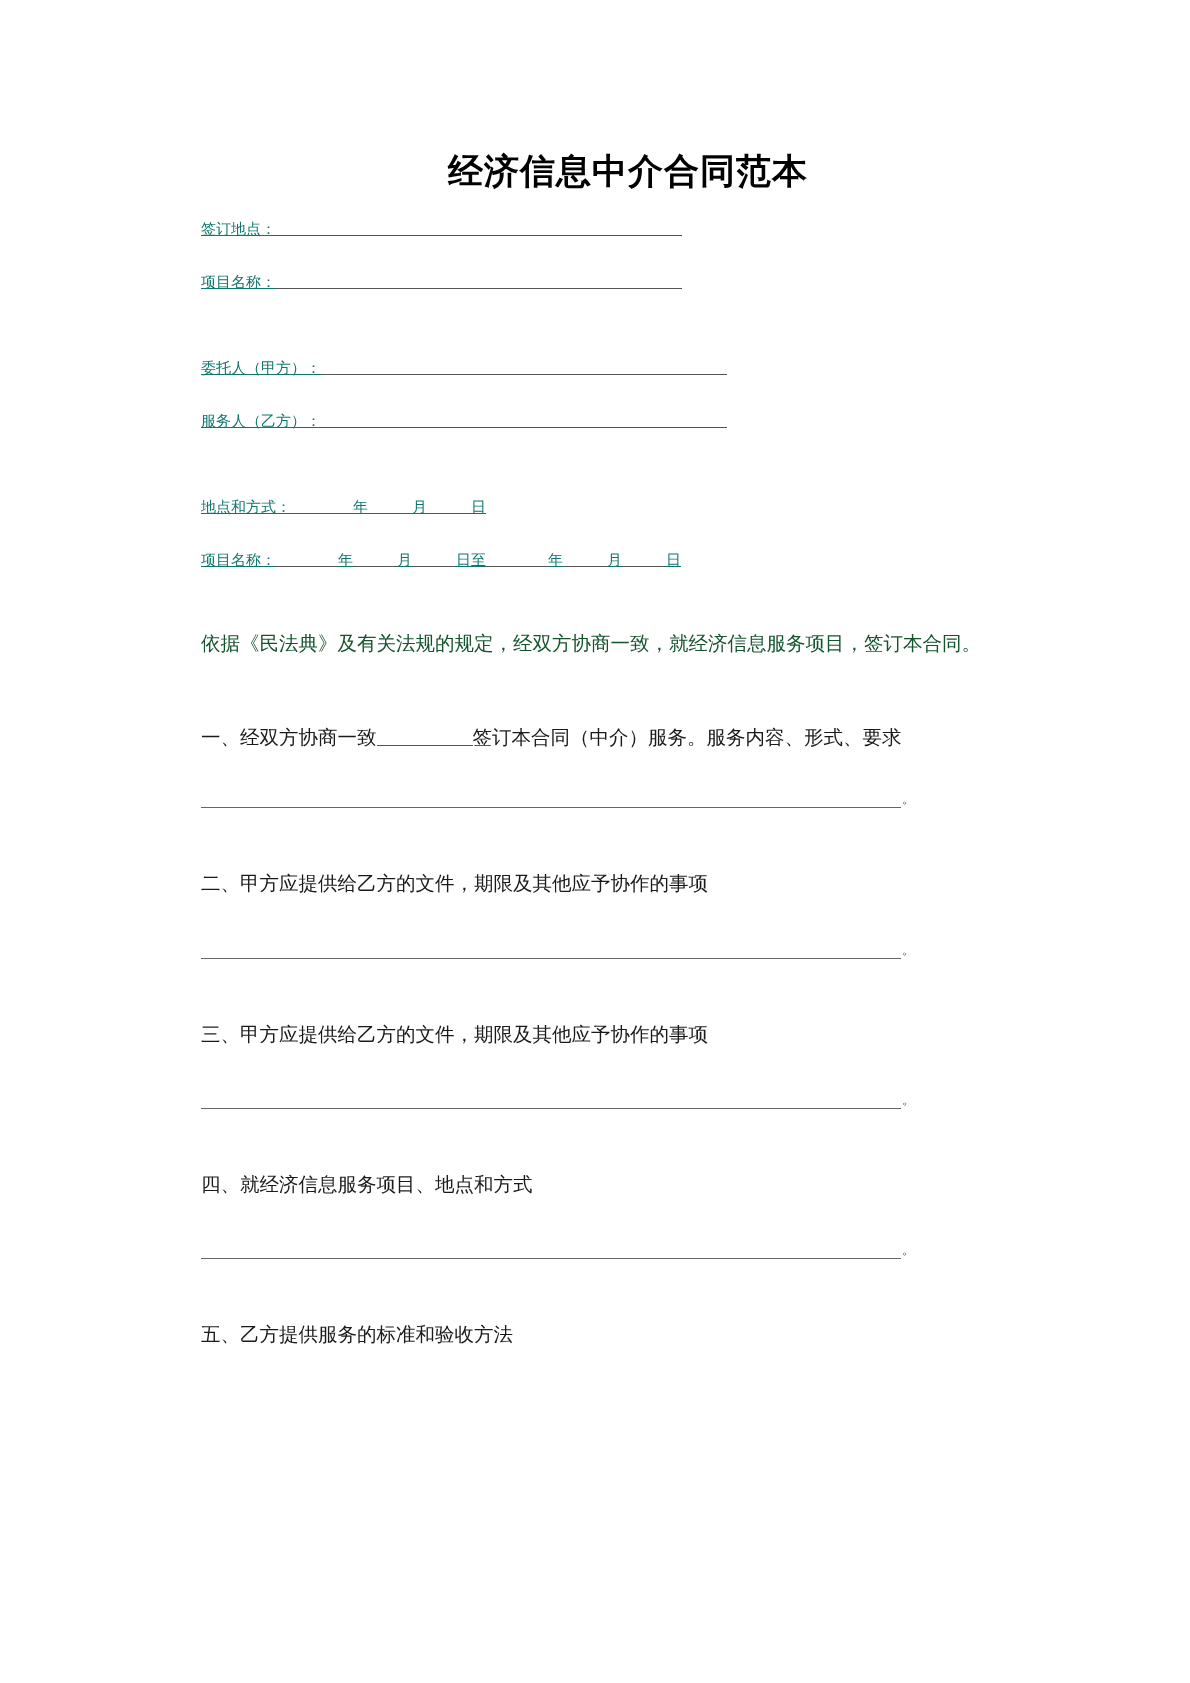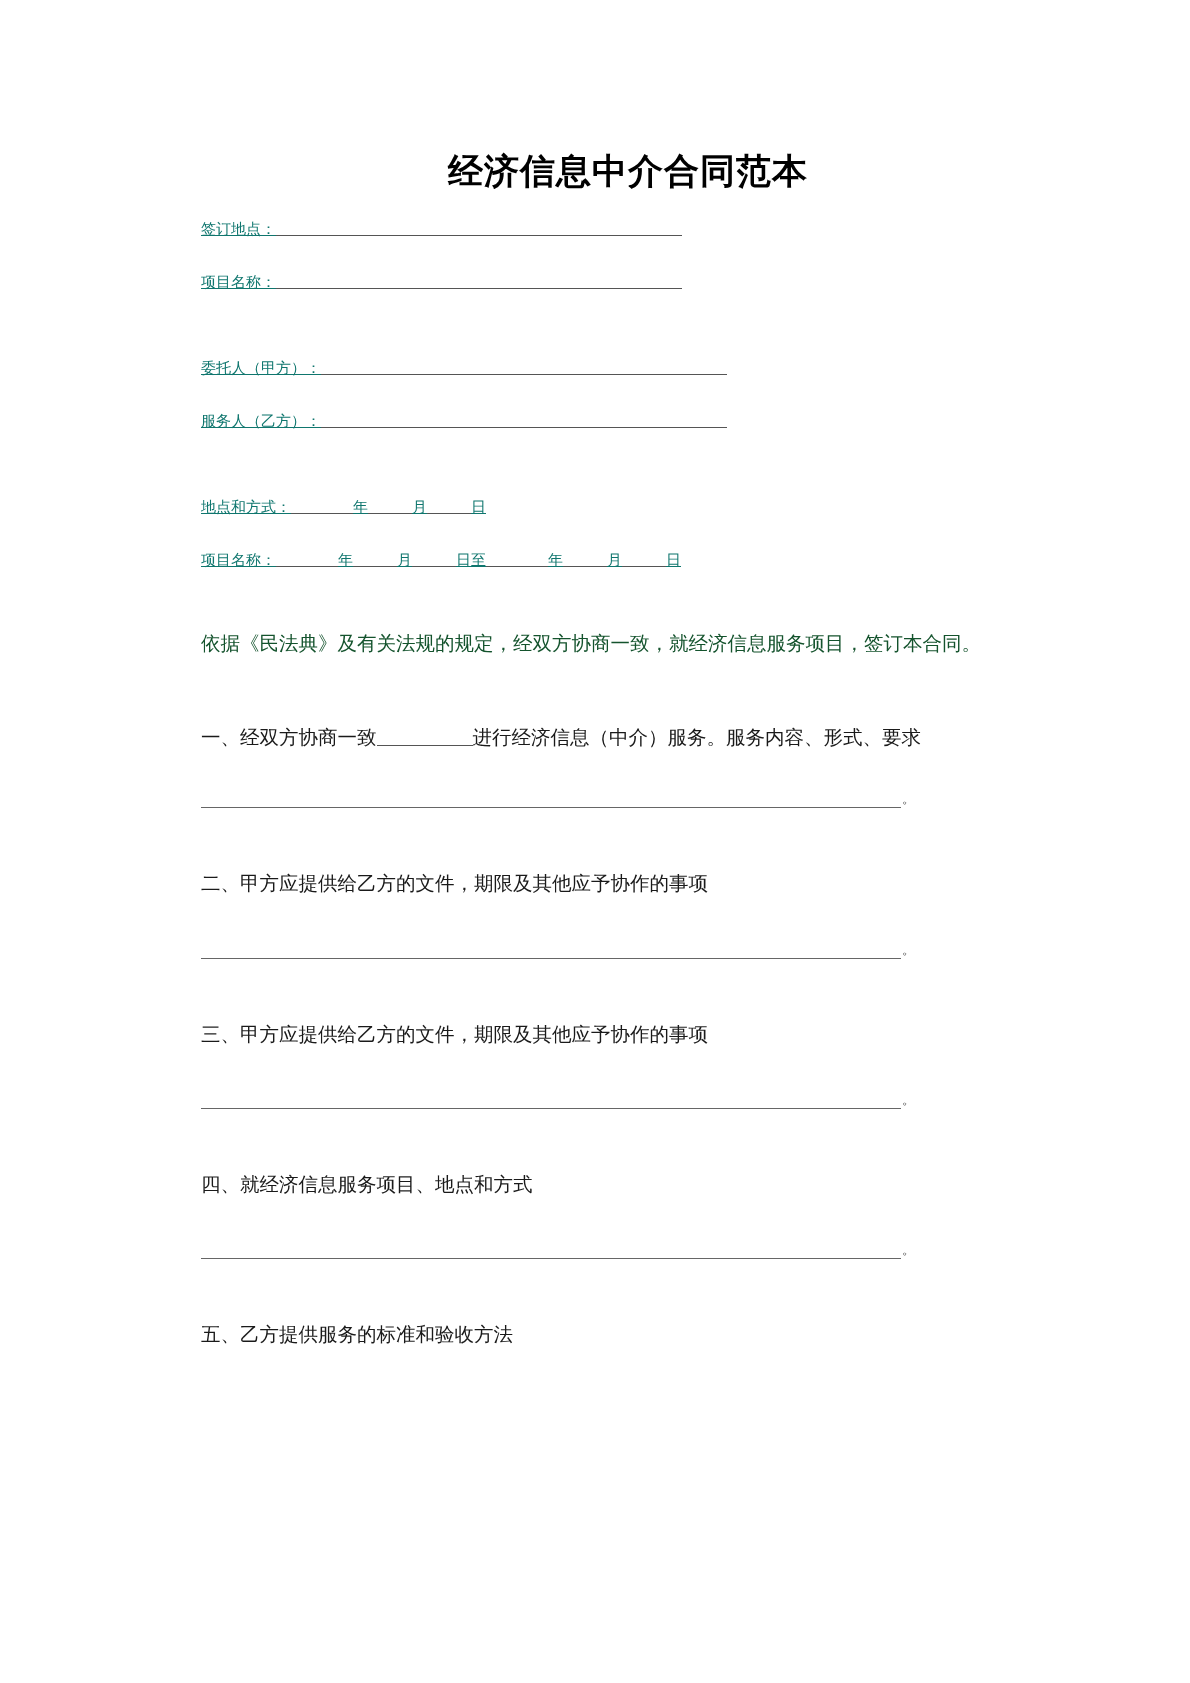--- a/index.html
+++ b/index.html
@@ -146,21 +146,21 @@
       <span class="field-label">项目名称：</span><span class="blank blank-year"></span><span>年</span><span class="blank blank-md"></span><span>月</span><span class="blank blank-md"></span><span>日</span><span>至</span><span class="blank blank-year"></span><span>年</span><span class="blank blank-md"></span><span>月</span><span class="blank blank-md"></span><span>日</span>
     </div>
 
     <div class="sp-58"></div>
 
     <div class="para">依据《民法典》及有关法规的规定，经双方协商一致，就经济信息服务项目，签订本合同。</div>
 
     <div class="sp-64"></div>
 
     <div class="article-head">
-      <span>一、</span><span>经双方协商一致</span><span class="blank blank-inline"></span><span>进行经济信息（中介）服务。服务内容、形式、要求</span>
+      <span>一、</span><span>经双方协商一致</span><span class="blank blank-inline"></span><span>签订本合同（中介）服务。服务内容、形式、要求</span>
     </div>
 
     <div class="sp-34"></div>
 
     <div class="answer-line">
       <span class="answer-rule"></span><span class="answer-period">。</span>
     </div>
 
     <div class="sp-52"></div>
 

